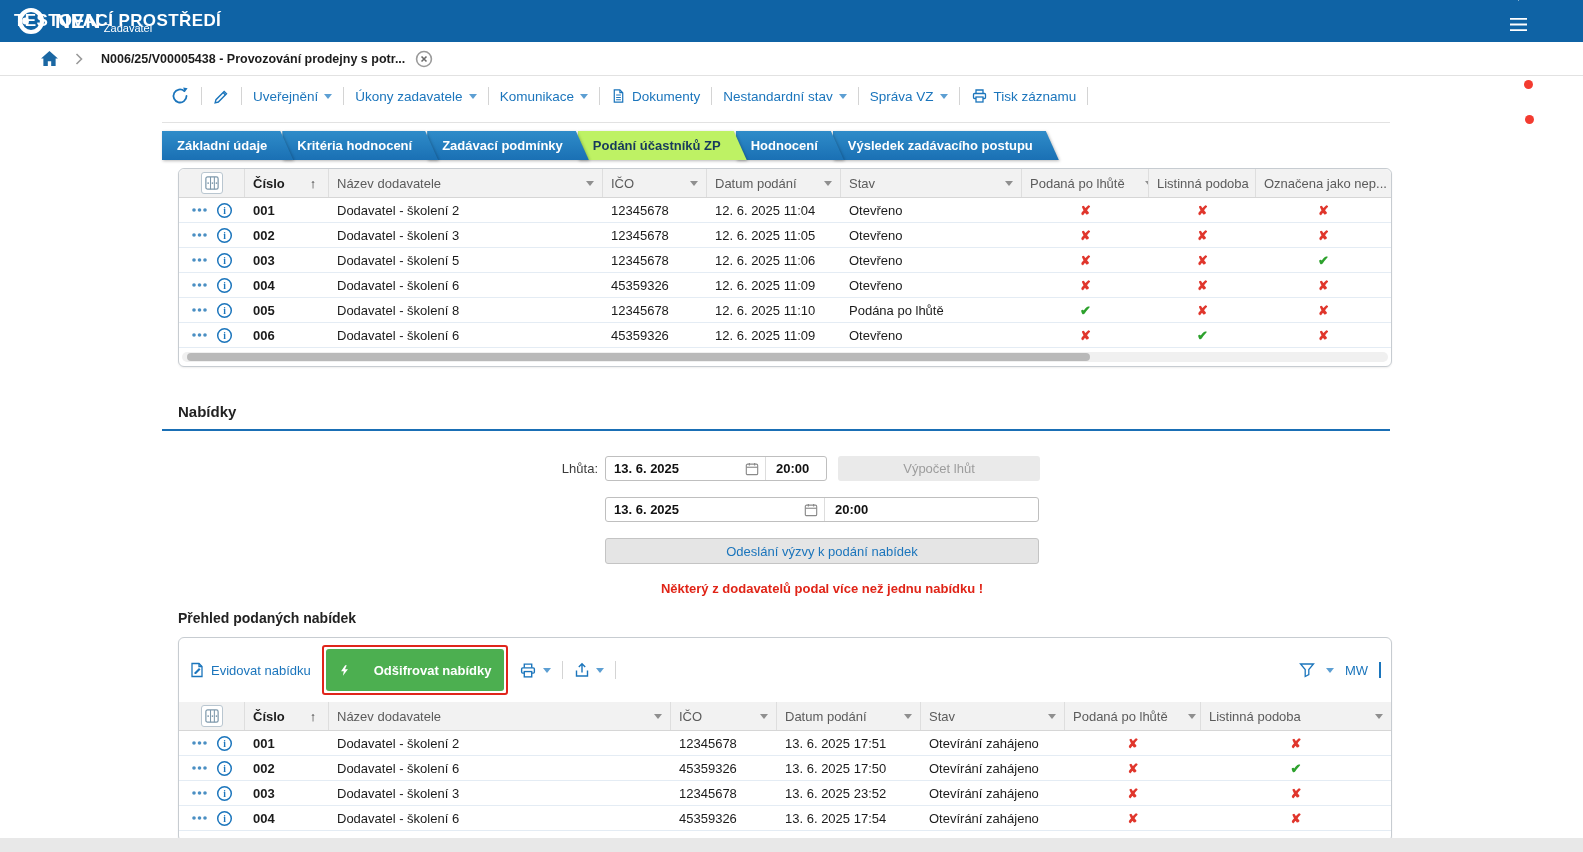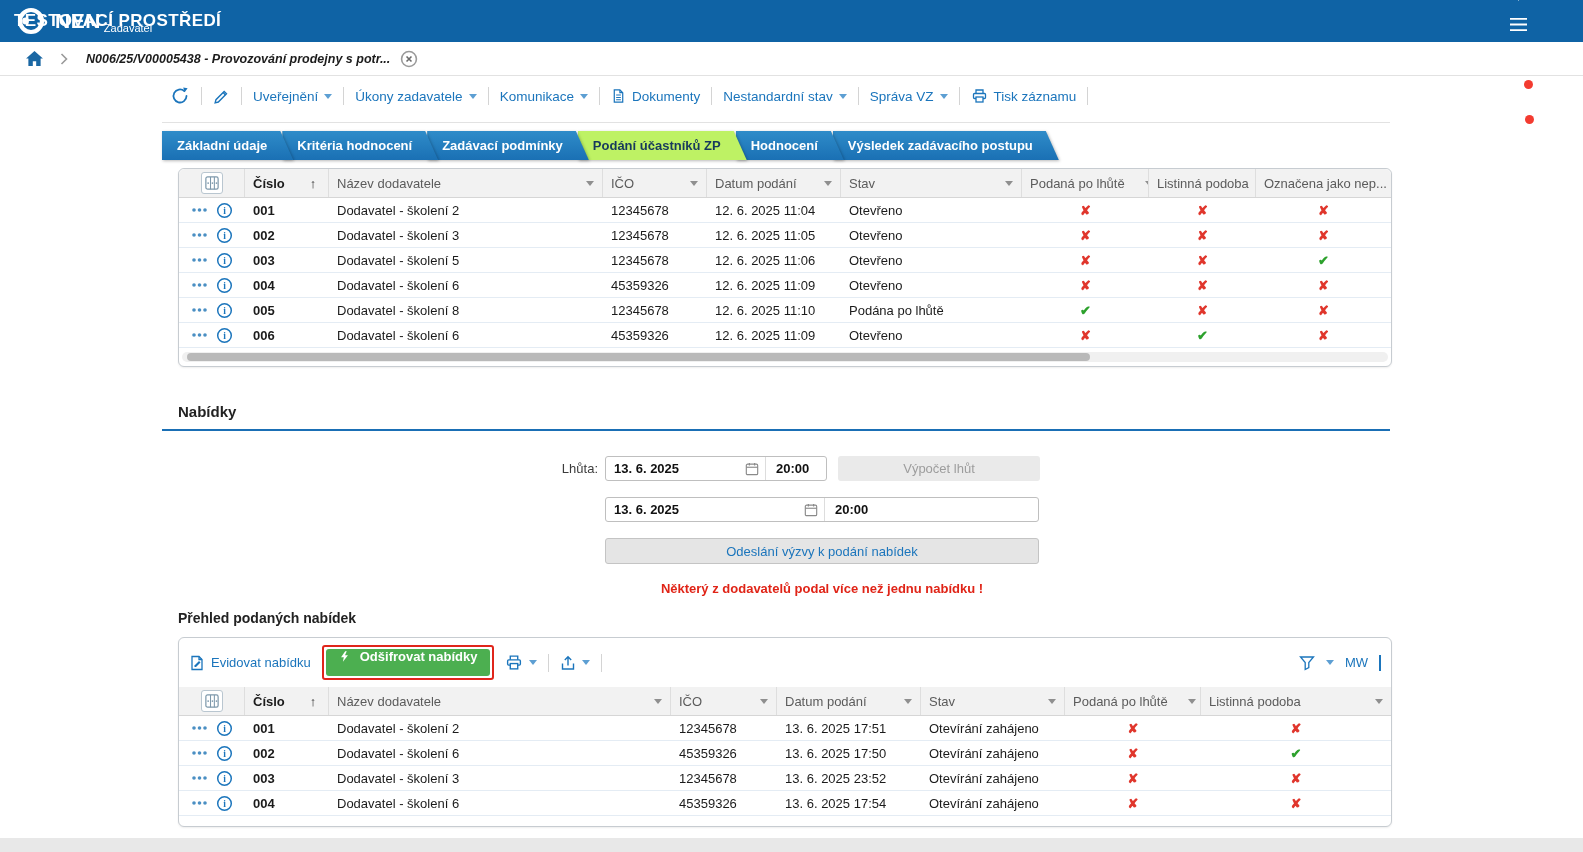--- a/index.html
+++ b/index.html
@@ -20,21 +20,21 @@
   .tb-item { display:flex; align-items:center; gap:7px; font-size:13px; cursor:pointer; }
   .tb-item.bold { font-size:15px; font-weight:bold; }
   .vsep-w { width:1px; height:24px; background:rgba(255,255,255,.45); }
   .hicon { position:relative; display:flex; align-items:center; cursor:pointer; }
   .badge { position:absolute; top:-3px; right:-4px; width:9px; height:9px;
     border-radius:50%; background:#f33b30; }
 
   
   .breadcrumb { position:absolute; left:0; top:42px; width:1583px; height:34px;
     background:#fff; border-bottom:1px solid #e2e2e2; display:flex; align-items:center;
-    padding-left:25px;font-style:italic; }
+    padding-left:40px; }
   .bc-text { font-size:12.5px; font-weight:bold; color:#1c1c1c; margin:0 10px 0 18px; }
   .bc-chevron { margin-left:16px; display:flex; }
 
   
   .toolbar { position:absolute; left:170px; top:86px; display:flex; align-items:center;
     gap:11px; color:#1b75bc; font-size:13.5px; }
   .tlink { display:flex; align-items:center; gap:6px; cursor:pointer; white-space:nowrap; }
   .vsep { width:1px; height:18px; background:#d4d4d4; }
   .dd { width:0; height:0; border-left:4px solid transparent; border-right:4px solid transparent;
     border-top:5px solid #5d9fd3; display:inline-block; }
@@ -101,22 +101,22 @@
     background:#e5e5e5; border:1px solid #c4c4c4; border-radius:3px; color:#1b75bc;
     font-size:13px; font-family:inherit; cursor:pointer; }
   .warning { position:absolute; left:605px; top:581px; width:434px; text-align:center;
     color:#e02417; font-weight:bold; font-size:13px; }
   .subtitle { position:absolute; left:178px; top:610px; font-size:14px; font-weight:bold; color:#222; }
 
   
   .p2toolbar { display:flex; align-items:center; padding:7px 10px; gap:11px; }
   .annotate { border:2px solid #e0251b; padding:2px; border-radius:3px; display:inline-flex; }
   .btn-green { background:#4caf50; color:#fff; font-weight:bold; font-size:13px;
-    height:27px; padding:0 13px; border:none; border-radius:3px; display:flex; gap:10px;
-    align-items:flex-start; cursor:pointer; font-family:inherit; }
+    height:42px; padding:0 13px; border:none; border-radius:3px; display:flex; gap:24px;
+    align-items:center; cursor:pointer; font-family:inherit; }
   .spacer { flex:1 1 auto; }
   .mw { color:#1b75bc; font-size:13px; cursor:pointer; }
   .bluebar { width:2px; height:16px; background:#1b75bc; }
 
   .footer-strip { position:absolute; left:0; top:838px; width:1583px; height:14px; background:#e8e8e8; }
 </style>
 </head>
 <body>
 
 <div class="page">

